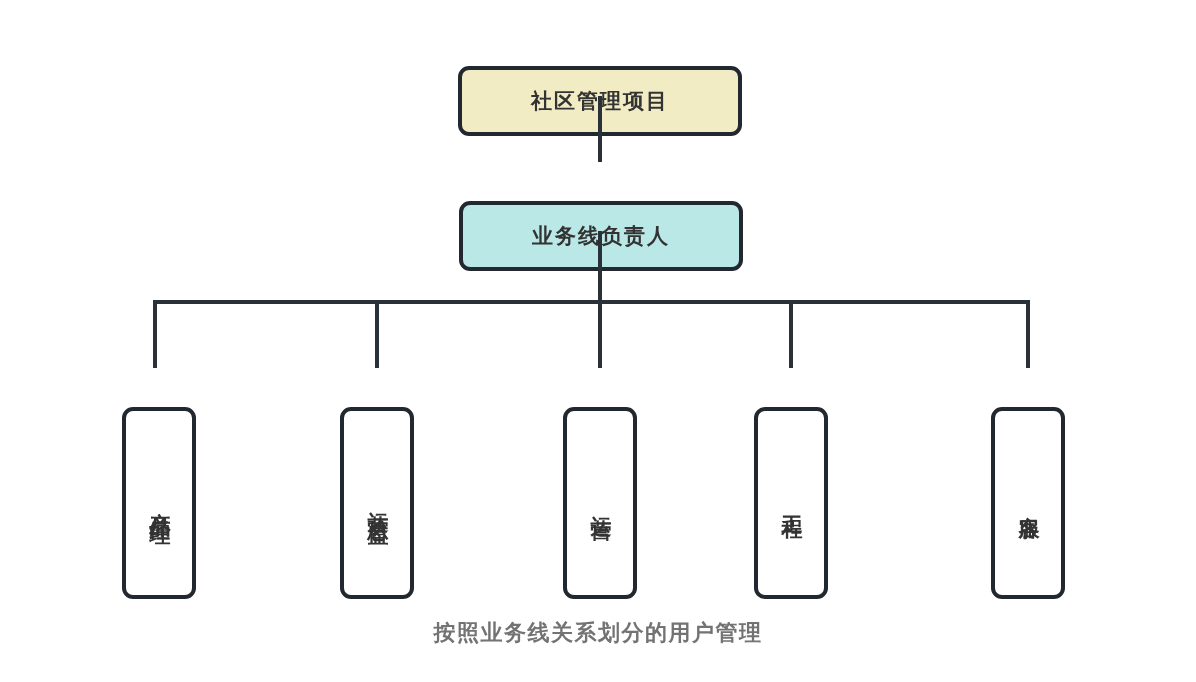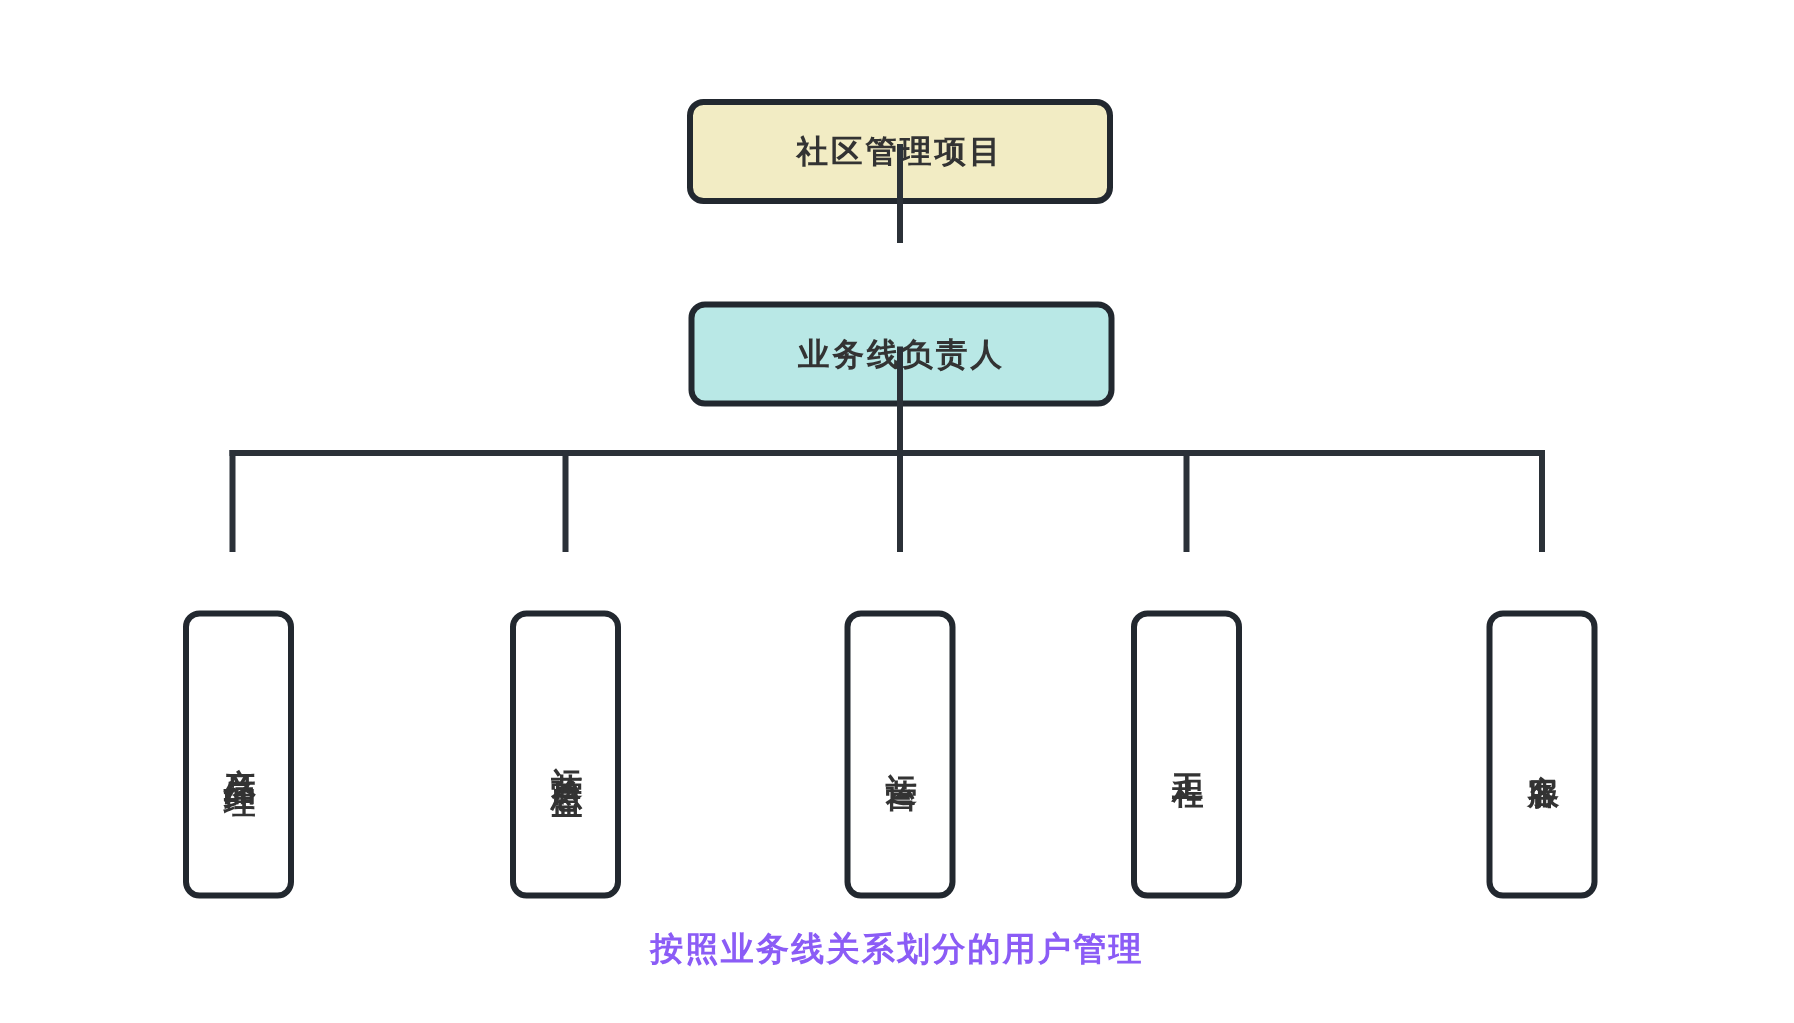--- a/index.html
+++ b/index.html
@@ -68,21 +68,21 @@
   }
 
   
   .caption {
     position: absolute;
     left: 0;
     width: 1196px;
     text-align: center;
     font-size: 22px;
     font-weight: bold;
-    color: #8b5cf6;
+    color: #737373;
     letter-spacing: 1.5px;
   }
 </style>
 </head>
 <body>
 
 <div id="canvas">
 
   <div class="node node-root" style="left:458px; top:26px; width:284px; height:70px;">
     <span>社区管理项目</span>

